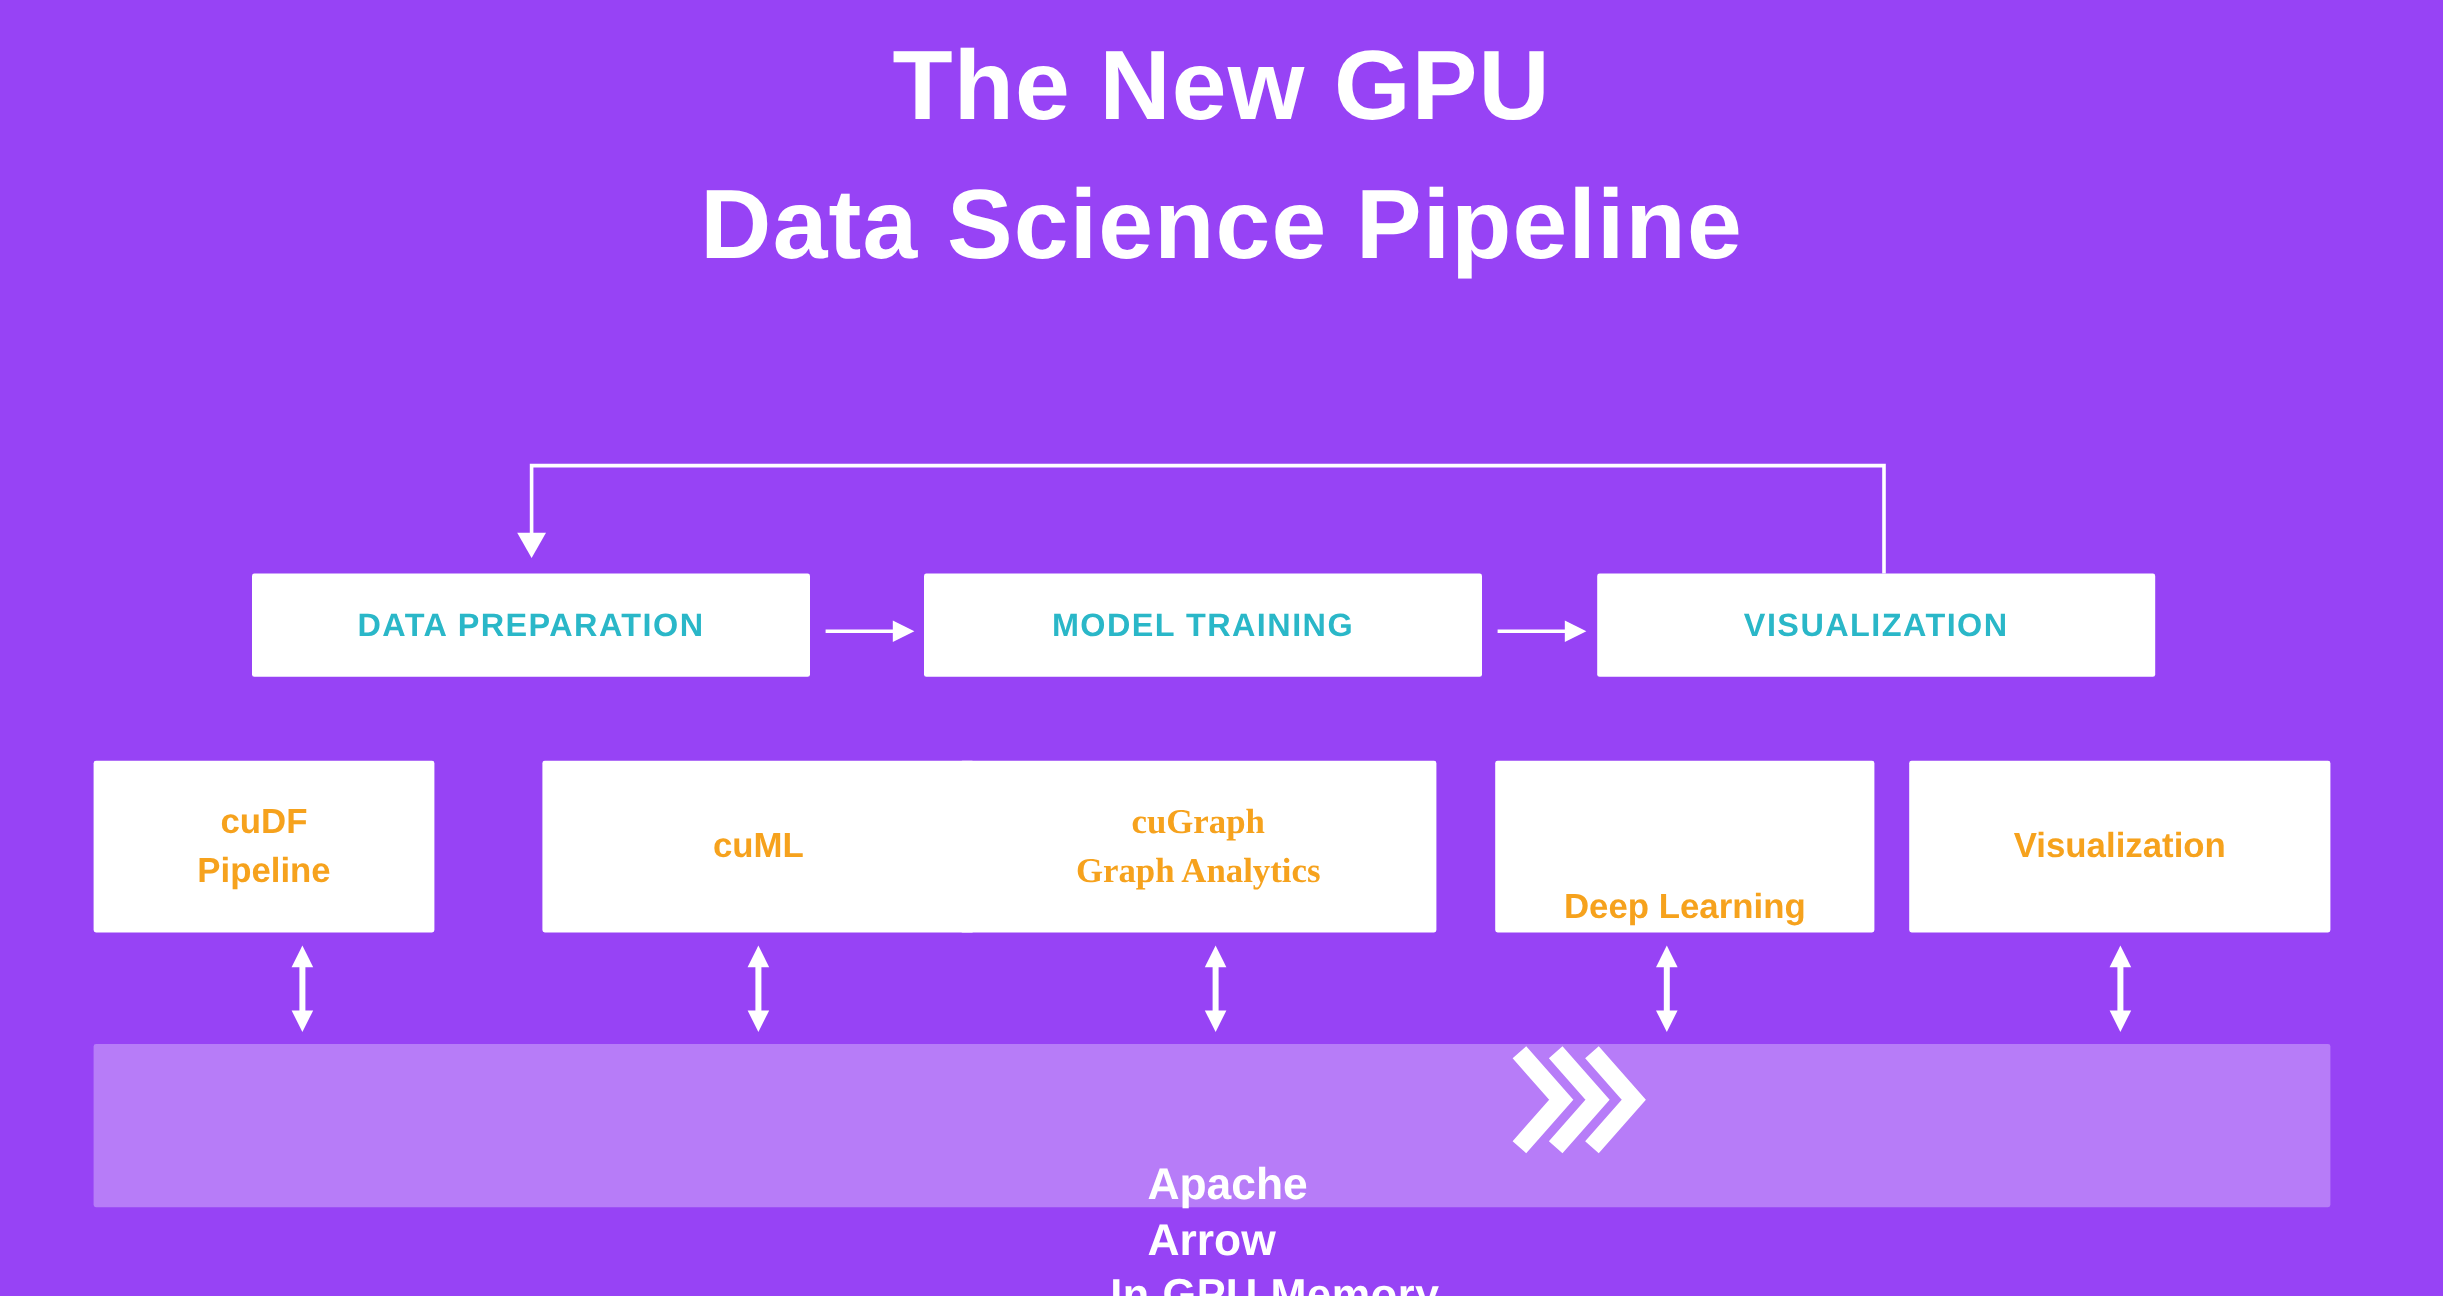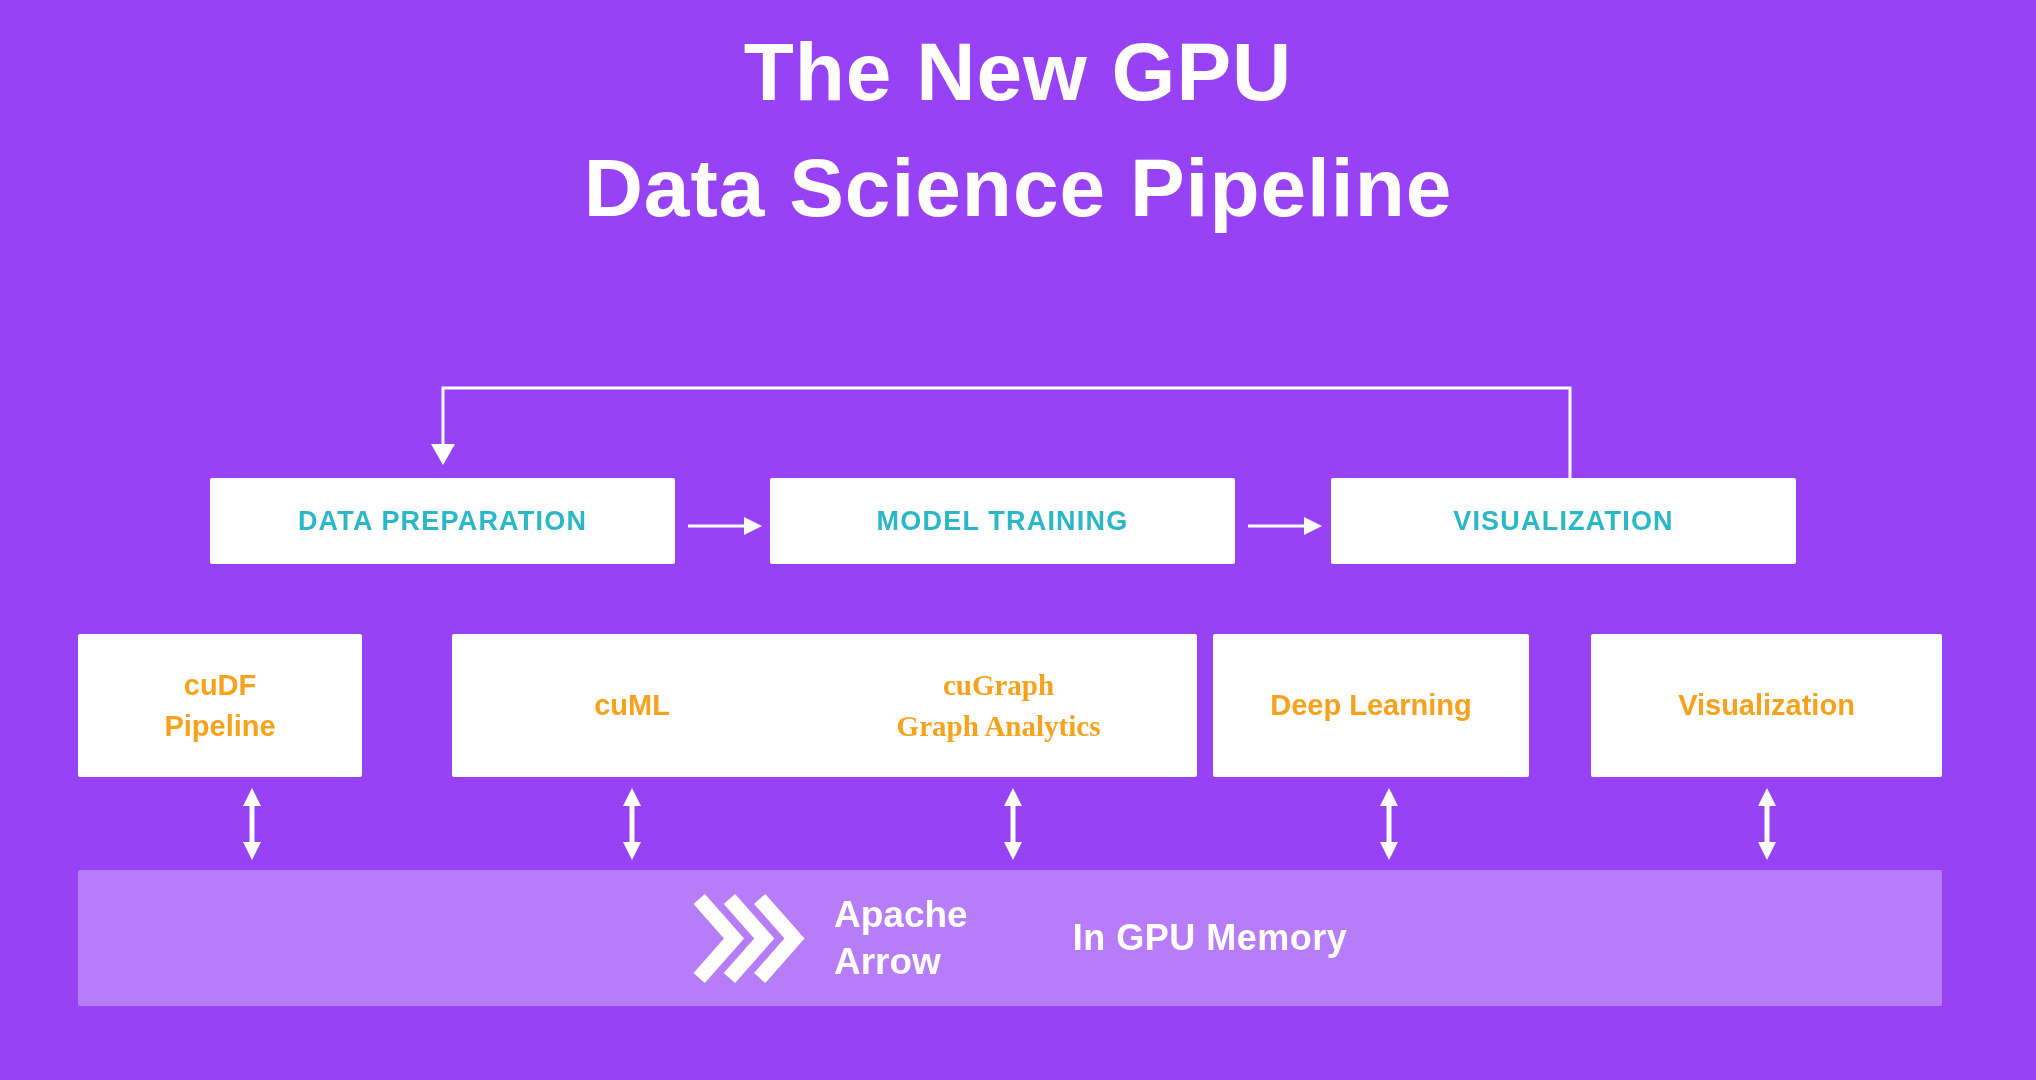--- a/index.html
+++ b/index.html
@@ -58,21 +58,21 @@
     justify-content: center;
     color: var(--library-text, #f6a21d);
     font-weight: 700;
     font-size: 29px;
     line-height: 1.4;
     text-align: center;
   }
   .lib-1 { left: 78px;   width: 284px; }
   .lib-2 { left: 452px;  width: 360px; }
   .lib-3 { left: 800px;  width: 397px; font-family: Liberation Serif, serif; }
-  .lib-4 { left: 1213px; width: 316px; }
+  .lib-4 { left: 1246px; width: 316px; justify-content: flex-end; }
   .lib-5 { left: 1591px; width: 351px; }
 
   .connectors {
     position: absolute;
     left: 0; top: 0;
     width: 2036px;
     height: 1080px;
     pointer-events: none;
   }
   .connector-stroke { stroke: var(--arrow, #ffffff); fill: none; }
@@ -82,20 +82,21 @@
     position: absolute;
     left: 78px;
     top: 870px;
     width: 1864px;
     height: 136px;
     background: var(--bar-background, #b77cf8);
     border-radius: 2px;
     display: flex;
     align-items: center;
     color: #ffffff;
+    flex-direction: column;
   }
   .arrow-logo-icon {
     margin-left: 610px;
     width: 120px;
     height: 93px;
     flex: 0 0 auto;
   }
   .arrow-logo-text {
     margin-left: 26px;
     font-weight: 700;

